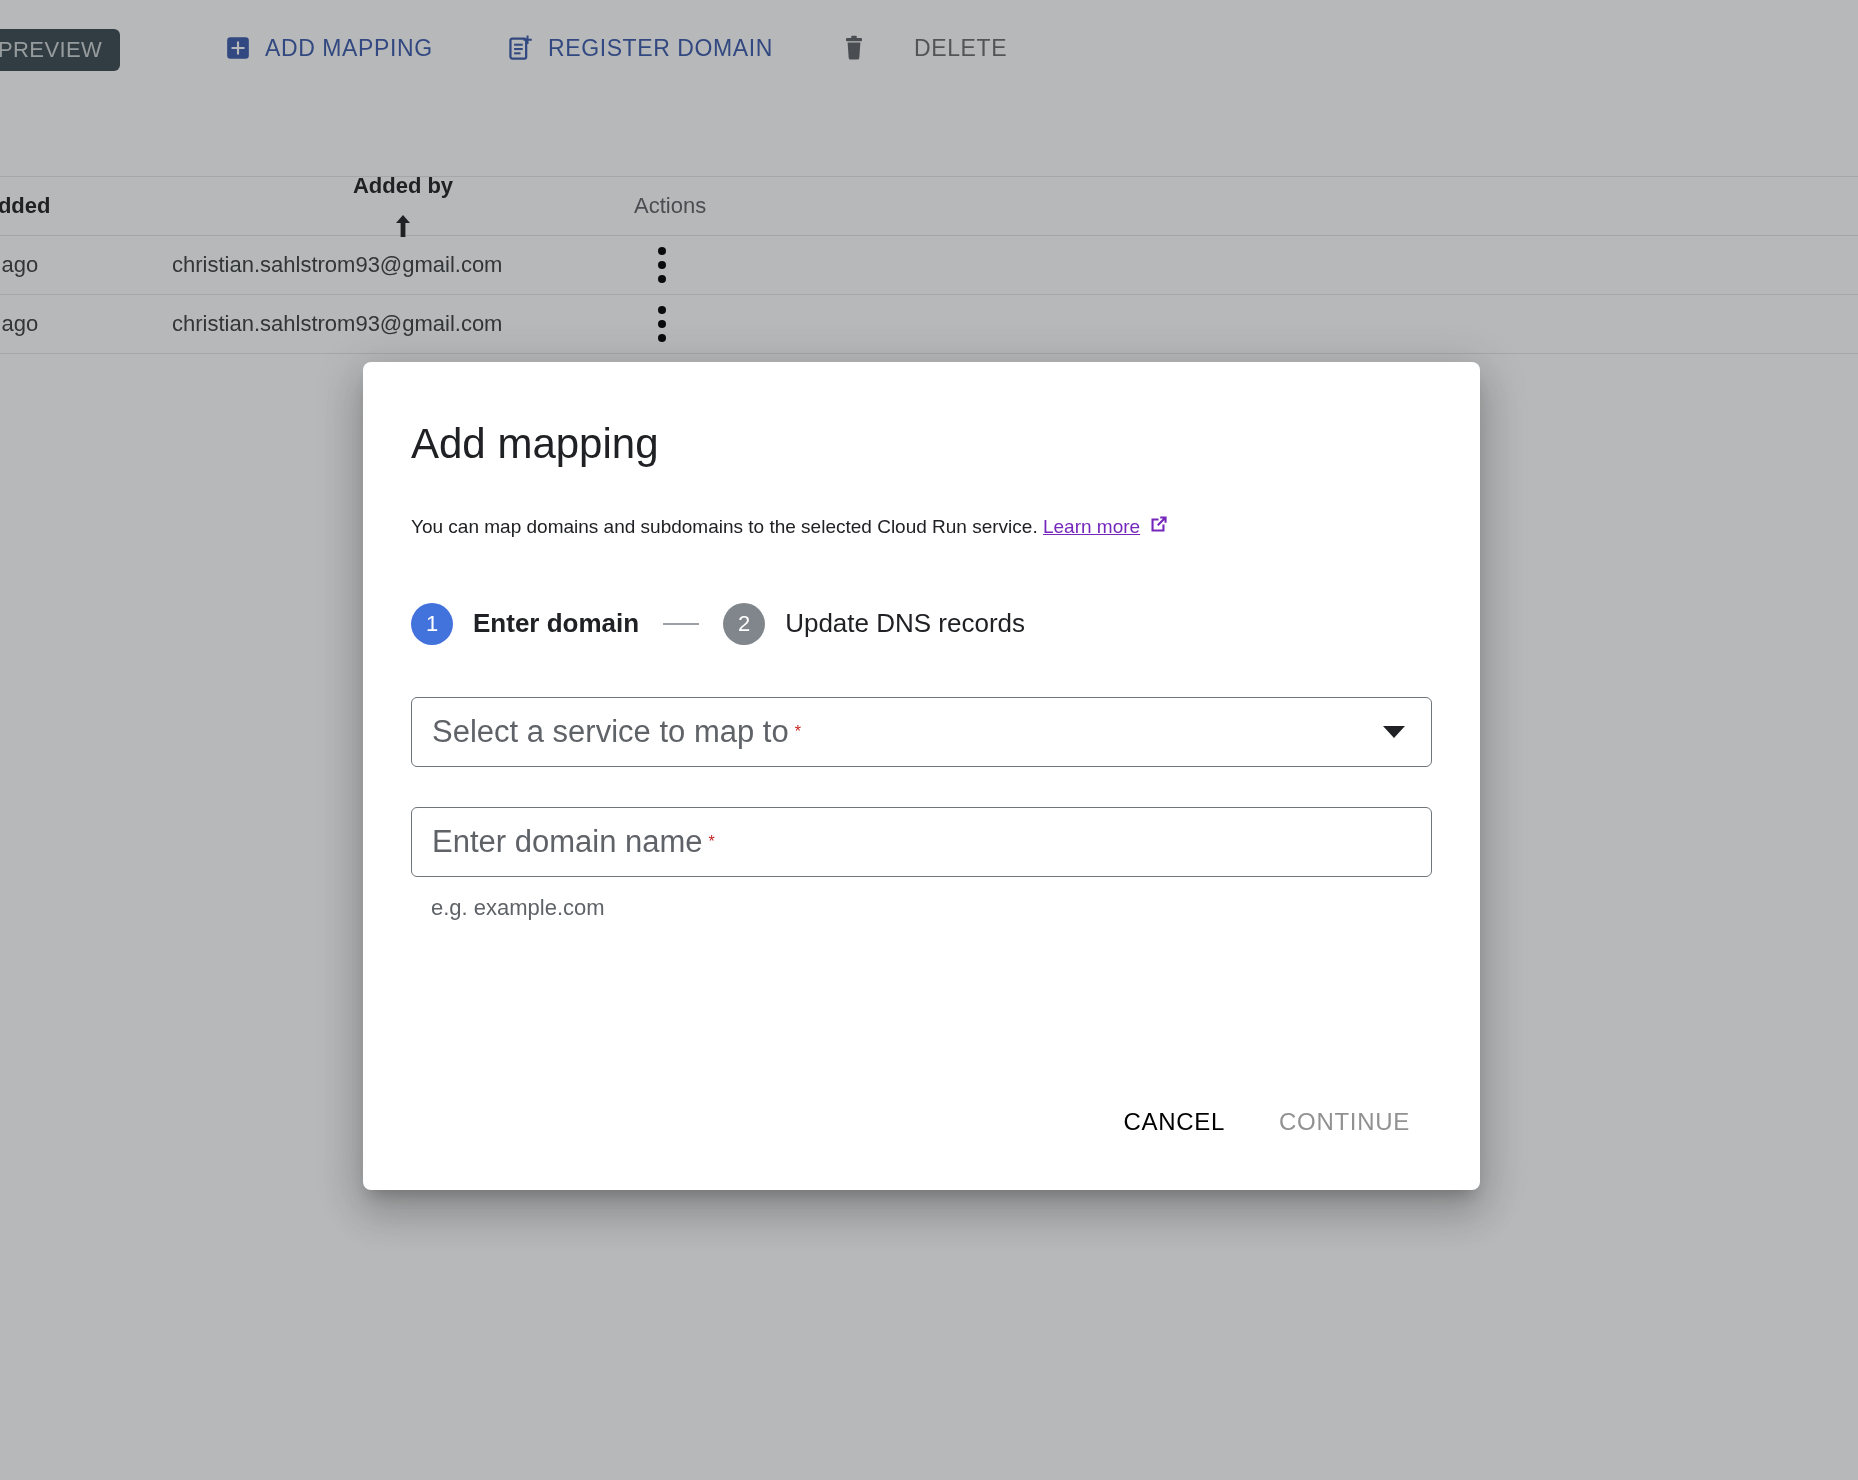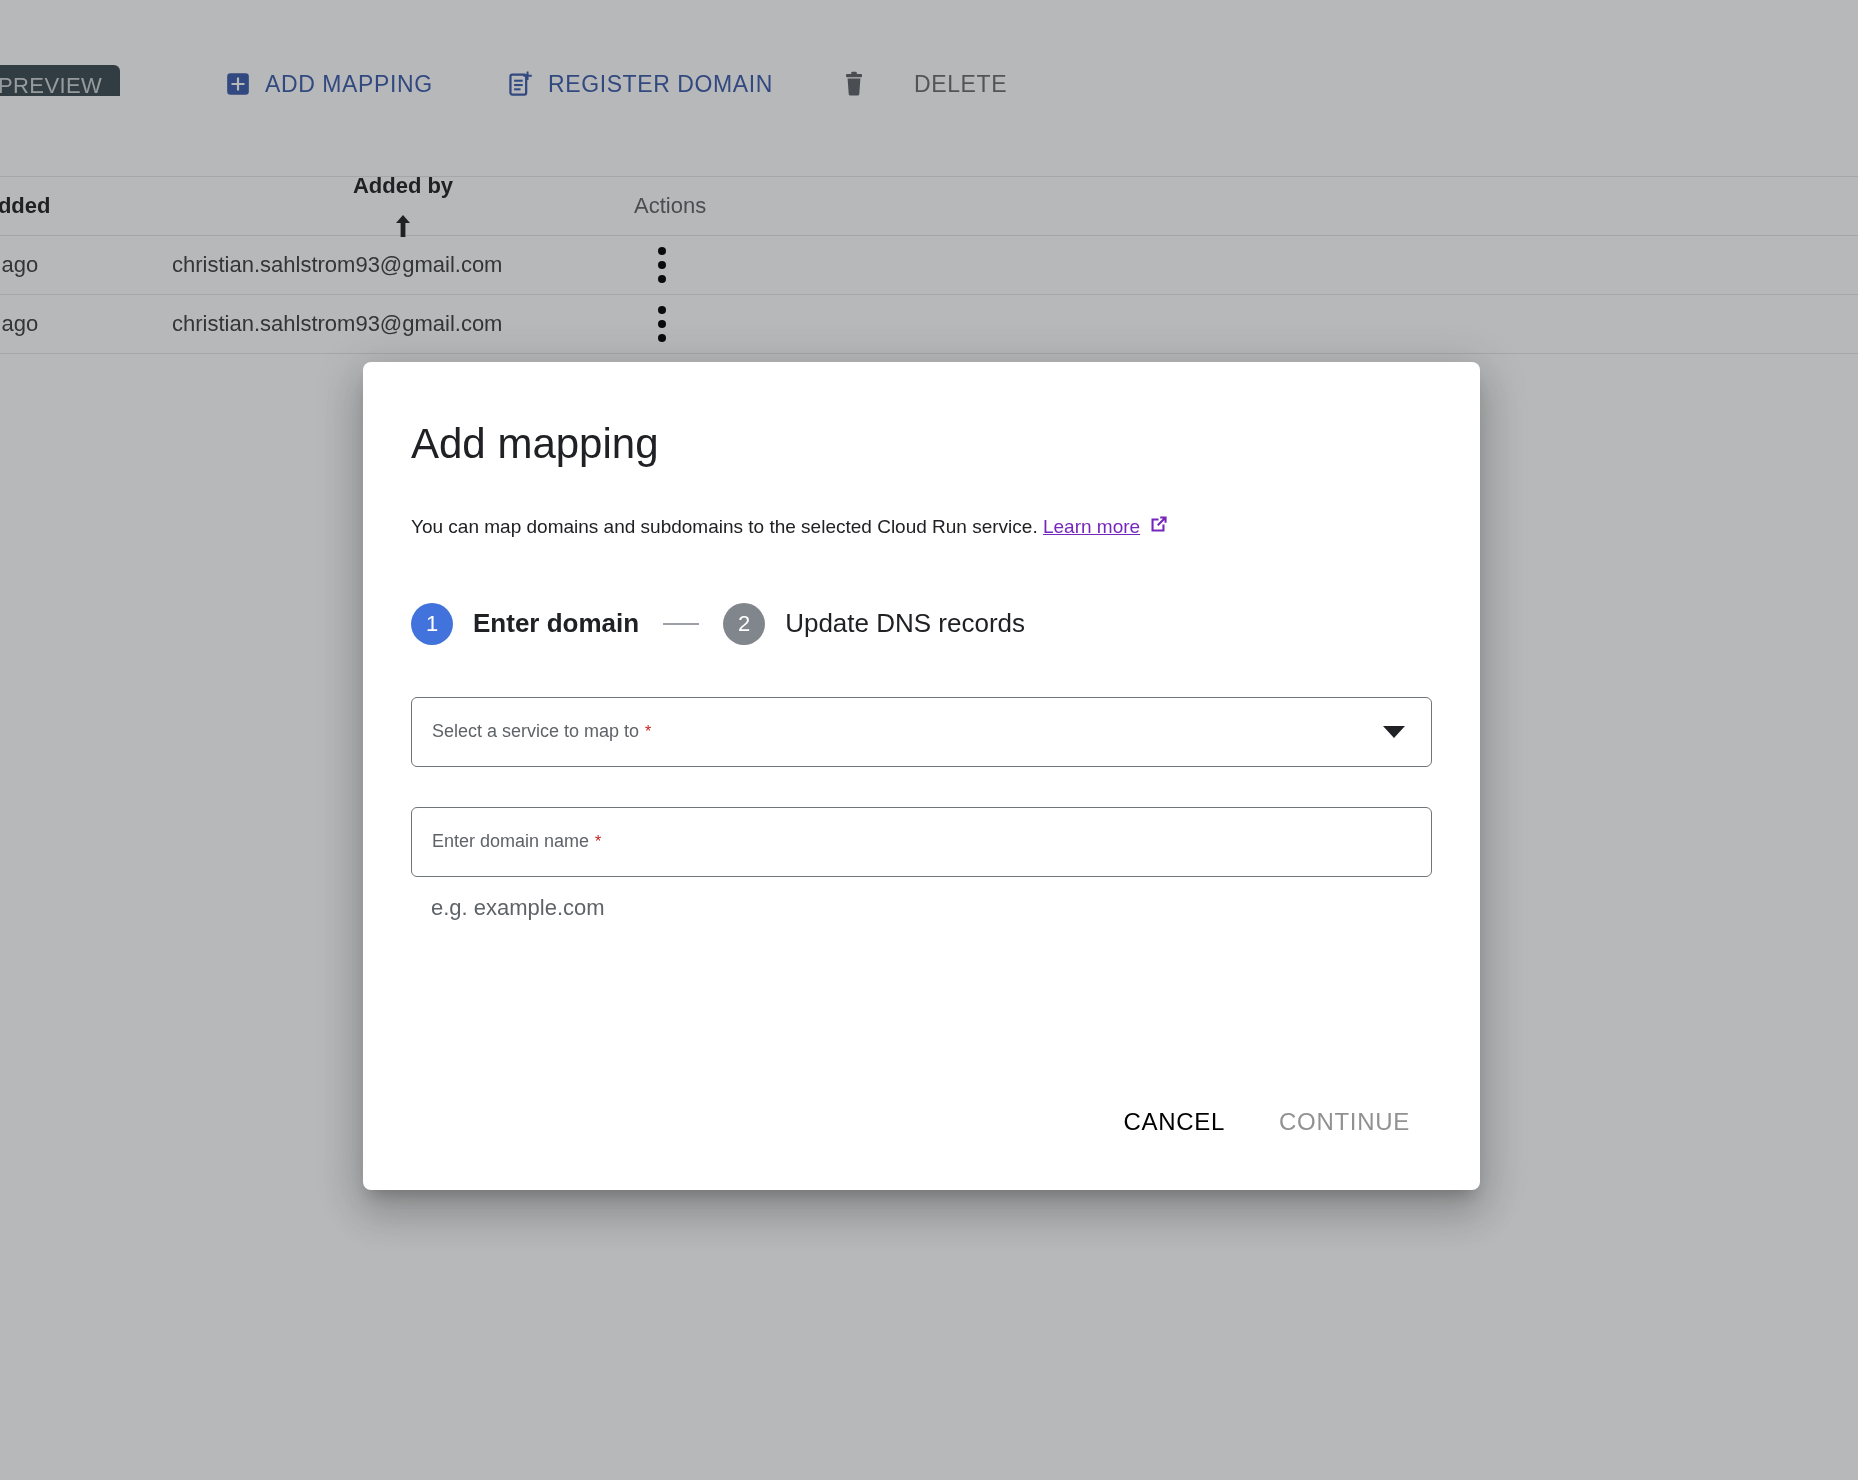--- a/index.html
+++ b/index.html
@@ -27,21 +27,20 @@
   .toolbar {
     position: absolute;
     left: 0;
     top: 0;
     width: 1858px;
     height: 96px;
     display: flex;
     align-items: center;
     background: #ffffff;
     border-bottom: 1px solid #dadce0;
-    margin-top: 36px;
   }
   .preview-chip {
     position: absolute;
     left: -24px;
     top: 29px;
     height: 42px;
     box-sizing: border-box;
     padding: 0 18px 0 22px;
     display: flex;
     align-items: center;
@@ -210,21 +209,21 @@
     border: 1px solid #70757a;
     border-radius: 6px;
     display: flex;
     align-items: center;
     padding: 0 20px;
     background: #fff;
     cursor: pointer;
   }
   .field.input-field { margin-top: 40px; cursor: text; }
   .field-label {
-    font-size: 18px;
+    font-size: 31px;
     color: #5f6368;
   }
   .req { color: #c5221f; margin-left: 6px; }
   .caret {
     position: absolute;
     right: 26px;
     top: 50%;
     transform: translateY(-50%);
     width: 0; height: 0;
     border-left: 11px solid transparent;

